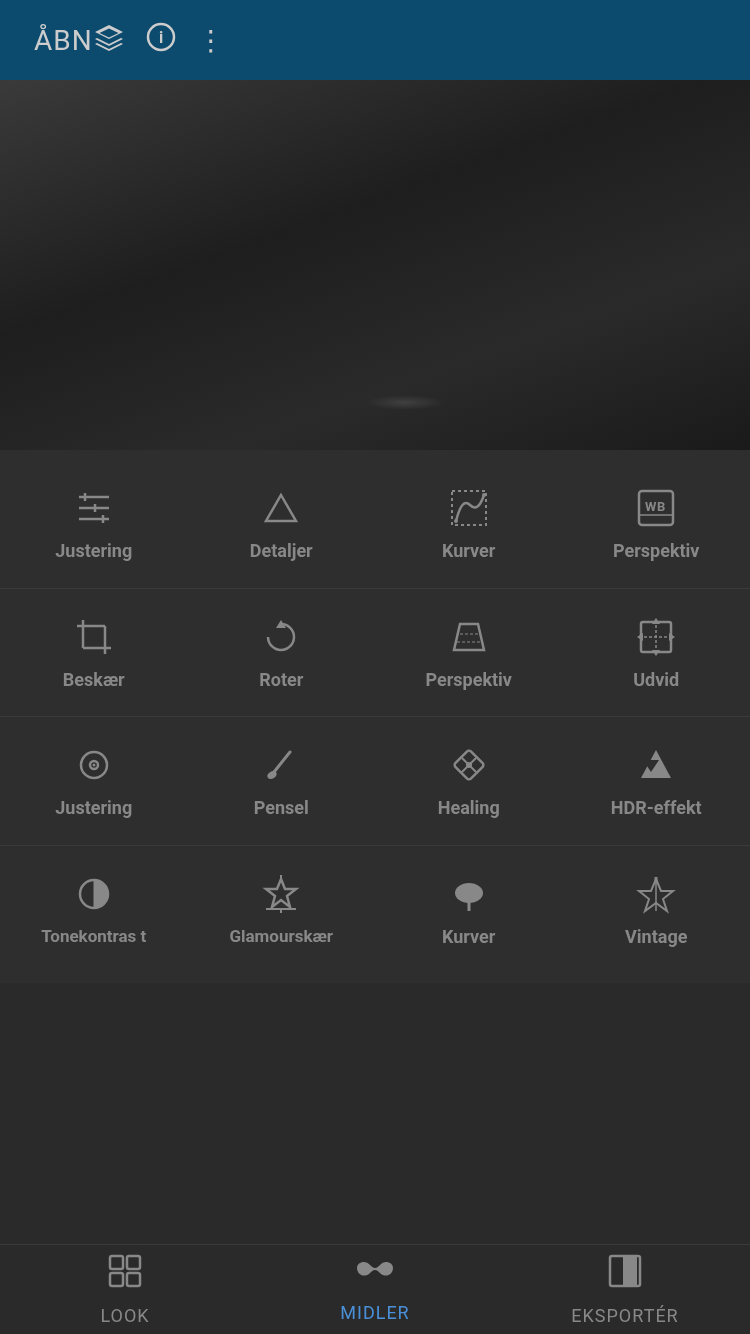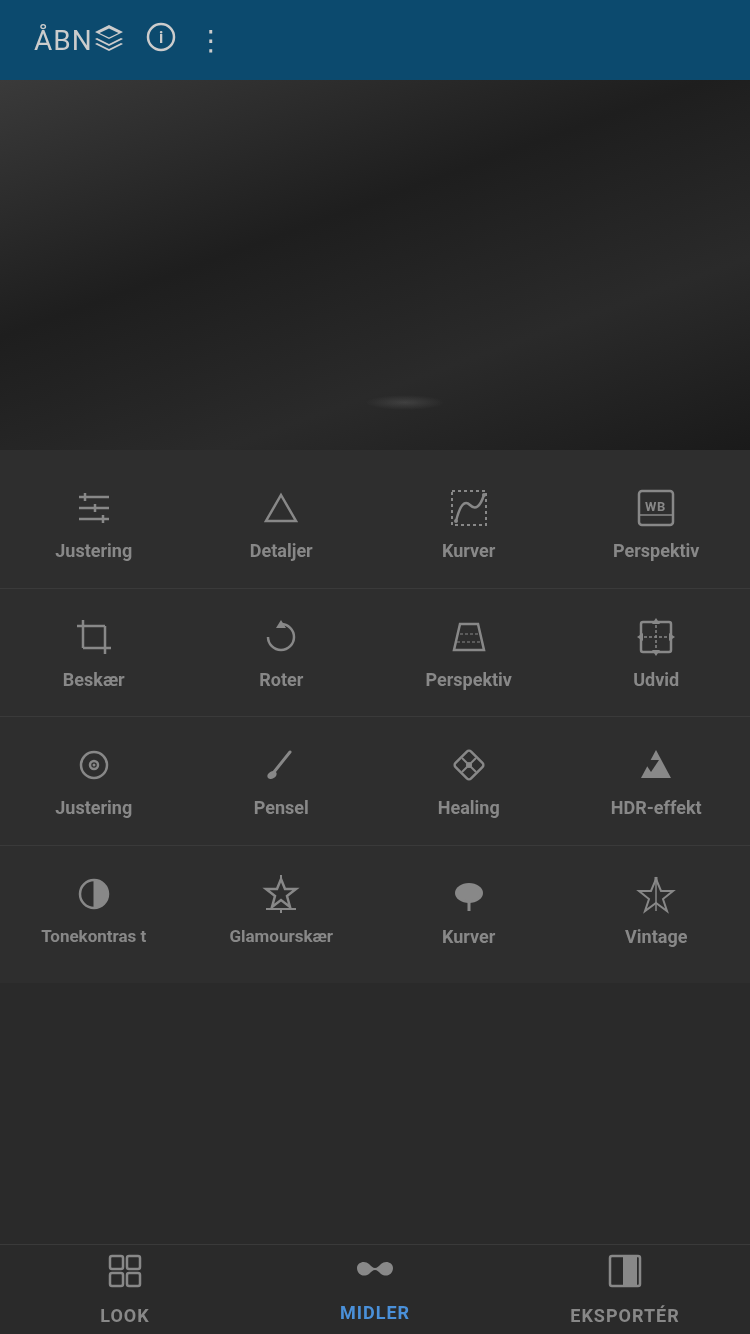--- a/index.html
+++ b/index.html
@@ -123,21 +123,21 @@
       flex: 1;
     }
     .nav-icon {
       font-size: 32px;
       color: #888;
     }
     .nav-label {
       font-size: 18px;
       color: #888;
       letter-spacing: 1px;
-      font-weight: 700;
+      font-weight: 400;
     }
     .nav-label.active {
       color: #4a90d9;
     }
 
     
     svg {
       fill: #888;
     }
   </style>

